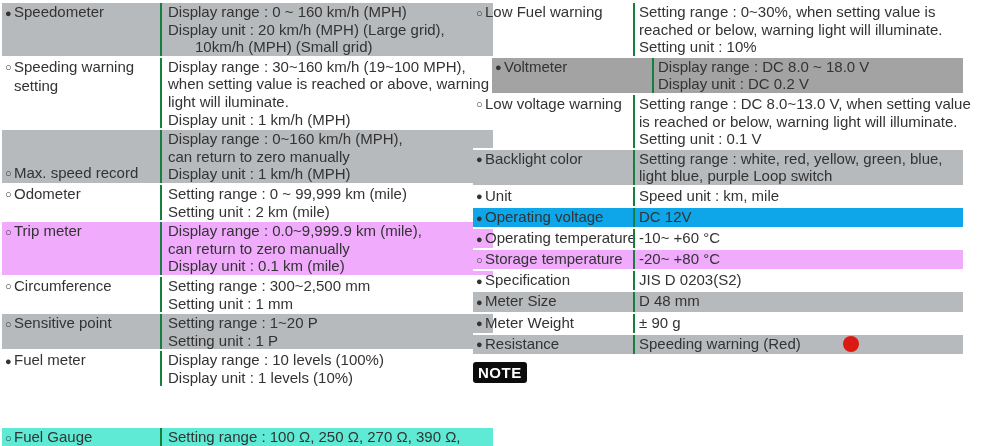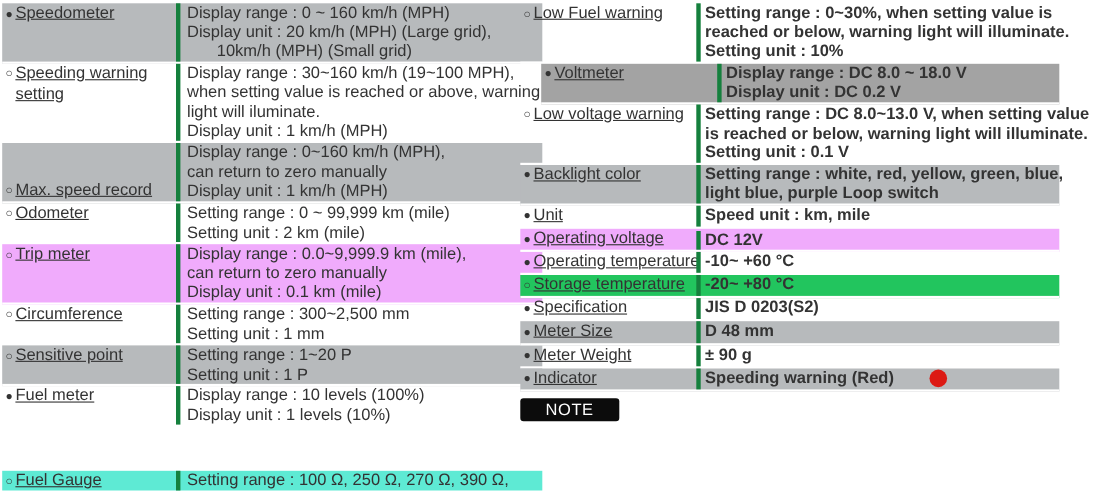--- a/index.html
+++ b/index.html
@@ -11,44 +11,44 @@
     color: #333333;
   }
   .page { position: relative; width: 1000px; height: 446px; overflow: hidden; background: #fff; }
 
   .spec-table-left { position: absolute; left: 2px; top: 3px; width: 491px; }
   .right-col      { position: absolute; left: 473px; top: 3px; width: 490px; }
 
   .row { display: flex; border-bottom: 2px solid #ffffff; line-height: 17.6px; }
   .row.shaded { background: #b7babc; }
 
-  .cell-label { flex: none; padding-left: 3px; box-sizing: border-box; text-decoration: underline; }
+  .cell-label { flex: none; padding-left: 3px; box-sizing: border-box; }
   .spec-table-left  .cell-label { width: 158px; }
   .spec-table-right .cell-label { width: 160px; }
 
-  .cell-value { flex: 1; border-left: 4px solid #15803d; position: relative; }
+  .cell-value { flex: 1; border-left: 2px solid #15803d; position: relative; }
   .spec-table-left  .cell-value { padding-left: 6px; }
-  .spec-table-right .cell-value { padding-left: 4px; font-weight: bold; }
+  .spec-table-right .cell-value { padding-left: 4px; }
 
   .lab-line, .val-line { white-space: nowrap; }
   .lab-cont { padding-left: 9px; }
   .val-indent { padding-left: 27px; }
 
   .bullet { display: inline-block; width: 9px; font-size: 11px; vertical-align: 0.5px; }
 
   .dot {
     position: absolute; left: 208px; top: 1px;
     width: 16px; height: 16px; border-radius: 50%;
   }
 
   .note-row { display: flex; align-items: stretch; gap: 3px; margin-top: 6px; }
   .note-label {
     flex: none;
-    color: #ffffff; font-weight: normal;
-    padding: 0 23px; border-radius: 3px;
+    color: #ffffff; font-weight: bold;
+    padding: 0 5px; border-radius: 3px;
     line-height: 21px; letter-spacing: 0.5px;
   }
   .note-box {
     flex: 1;
     border: 1.5px solid #2a2a2a;
     line-height: 19px; padding: 0 6px;
     white-space: nowrap; box-sizing: border-box;
   }
 </style>
 </head>
@@ -188,37 +188,37 @@
           </div>
         </div>
         <div class="row">
           <div class="cell-label">
             <div class="lab-line"><span class="bullet">●</span><span>Unit</span></div>
           </div>
           <div class="cell-value">
             <div class="val-line">Speed unit : km, mile</div>
           </div>
         </div>
-        <div class="row shaded" style="background: #f0abfc; align-items: flex-end;">
+        <div class="row shaded" style="background: #0ea5e9;">
           <div class="cell-label">
             <div class="lab-line"><span class="bullet">●</span><span>Operating voltage</span></div>
           </div>
           <div class="cell-value">
             <div class="val-line">DC 12V</div>
           </div>
         </div>
         <div class="row">
           <div class="cell-label">
             <div class="lab-line"><span class="bullet">●</span><span>Operating temperature</span></div>
           </div>
           <div class="cell-value">
             <div class="val-line">-10~ +60 °C</div>
           </div>
         </div>
-        <div class="row shaded" style="background: #22c55e;">
+        <div class="row shaded" style="background: #f0abfc;">
           <div class="cell-label">
             <div class="lab-line"><span class="bullet">○</span><span>Storage temperature</span></div>
           </div>
           <div class="cell-value">
             <div class="val-line">-20~ +80 °C</div>
           </div>
         </div>
         <div class="row">
           <div class="cell-label">
             <div class="lab-line"><span class="bullet">●</span><span>Specification</span></div>
@@ -238,21 +238,21 @@
         <div class="row">
           <div class="cell-label">
             <div class="lab-line"><span class="bullet">●</span><span>Meter Weight</span></div>
           </div>
           <div class="cell-value">
             <div class="val-line">± 90 g</div>
           </div>
         </div>
         <div class="row shaded" style="background: rgb(183, 186, 188);">
           <div class="cell-label">
-            <div class="lab-line"><span class="bullet">●</span><span>Indicator</span></div>
+            <div class="lab-line"><span class="bullet">●</span><span>Resistance</span></div>
           </div>
           <div class="cell-value">
             <div class="val-line">Speeding warning (Red)</div>
             <span class="dot" style="background: rgb(220, 26, 20);"></span>
           </div>
         </div>
       </div>
 
     <div class="note-row">
       <span class="note-label" style="background: rgb(12, 12, 12);">NOTE</span>

